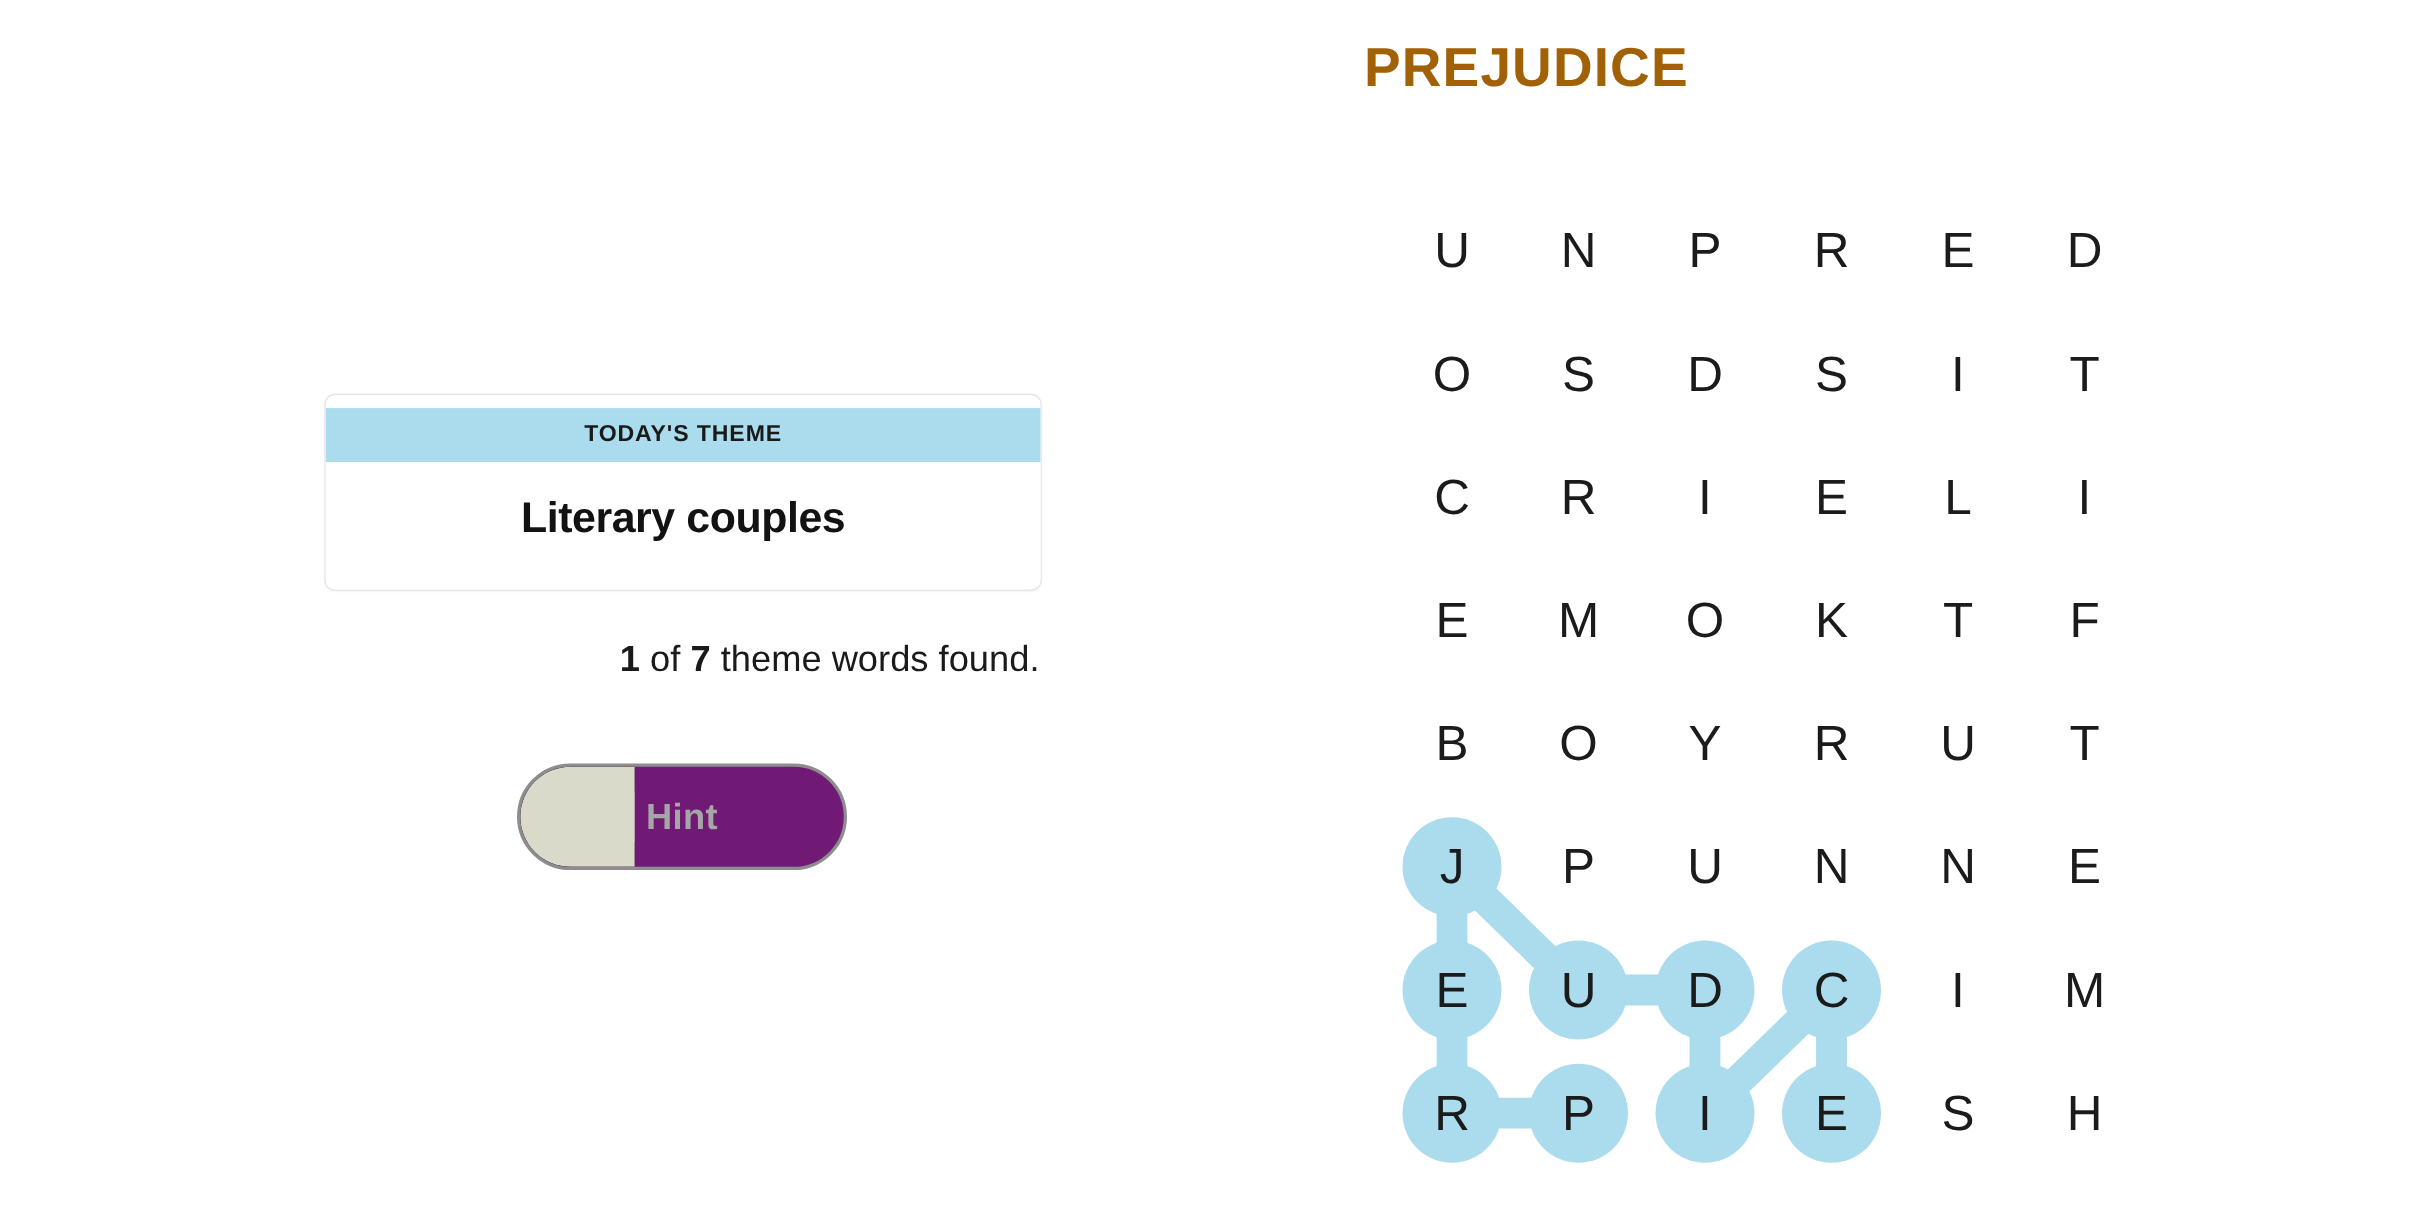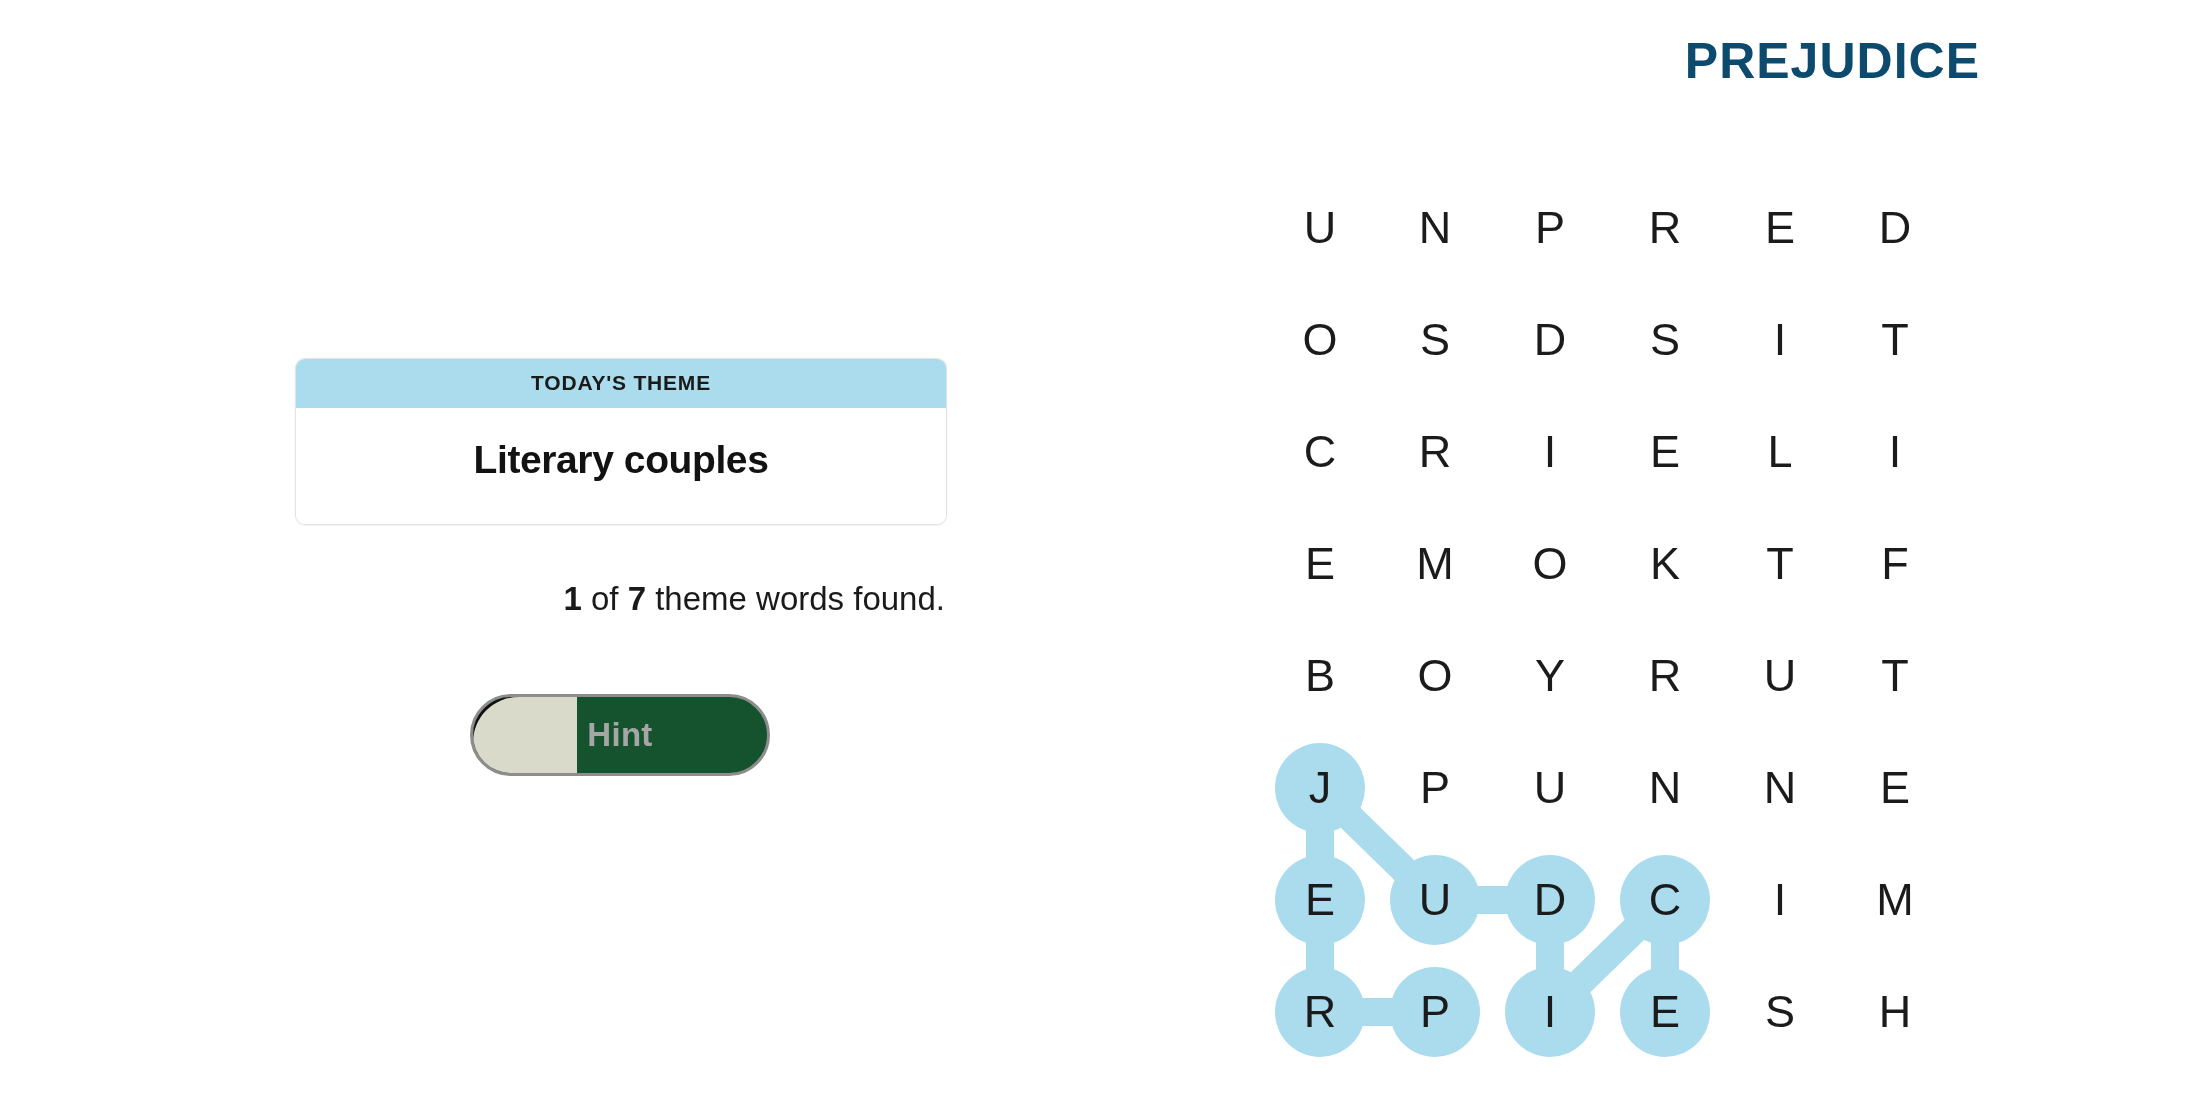--- a/index.html
+++ b/index.html
@@ -43,20 +43,21 @@
   }
   .theme-card-header {
     background: #aadced;
     text-align: center;
     padding: 12px 0 13px 0;
     font-size: 21px;
     font-weight: bold;
     letter-spacing: 0.8px;
     color: #1a1a1a;
     font-family: "Liberation Sans", sans-serif;
+    margin-top: 12px;
   }
   .theme-card-body {
     background: #ffffff;
     text-align: center;
     padding: 30px 0 42px 0;
   }
   .theme-card-title {
     font-size: 39px;
     font-weight: bold;
     color: #121212;
@@ -80,23 +81,23 @@
     position: absolute;
     left: 295px;
     top: 694px;
     width: 650px;
     display: flex;
     justify-content: center;
   }
   .hint-button {
     position: relative;
     width: 300px;
-    height: 82px;
+    height: 97px;
     border-radius: 49px;
-    background: #14532d;
+    background: #701a75;
     border: 3px solid #8d8d8d;
     box-sizing: border-box;
     overflow: hidden;
     cursor: pointer;
     padding: 0;
   }
   .hint-fill {
     position: absolute;
     left: -3px;
     top: -3px;
@@ -129,24 +130,24 @@
     top: 0;
     width: 960px;
     height: 1100px;
   }
 
   .puzzle-title {
     position: absolute;
     left: 0;
     top: 32px;
     width: 740px;
-    text-align: right;
+    text-align: left;
     font-size: 50px;
     font-weight: bold;
-    color: #0c4a6e;
+    color: #a16207;
     letter-spacing: 1px;
     font-family: "Liberation Sans", sans-serif;
   }
 
   .grid-layer {
     position: absolute;
     left: 0;
     top: 0;
     width: 960px;
     height: 1100px;

